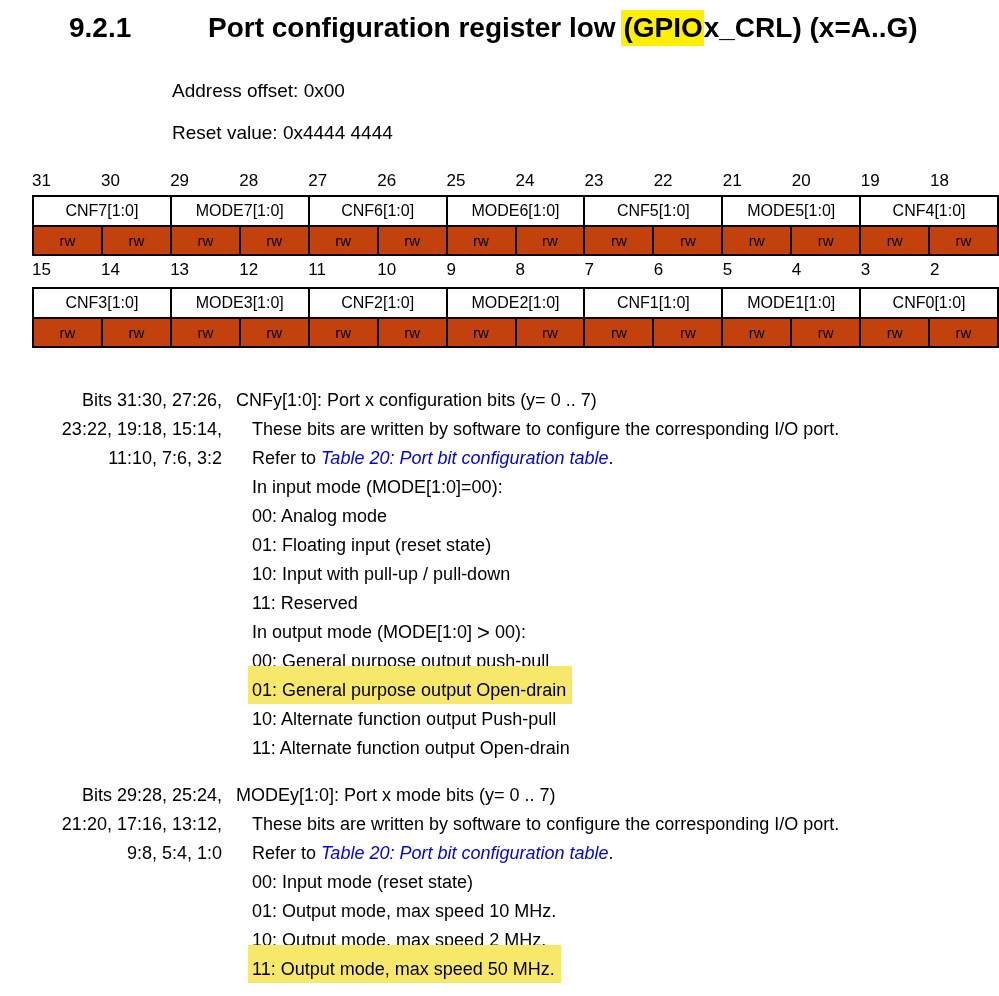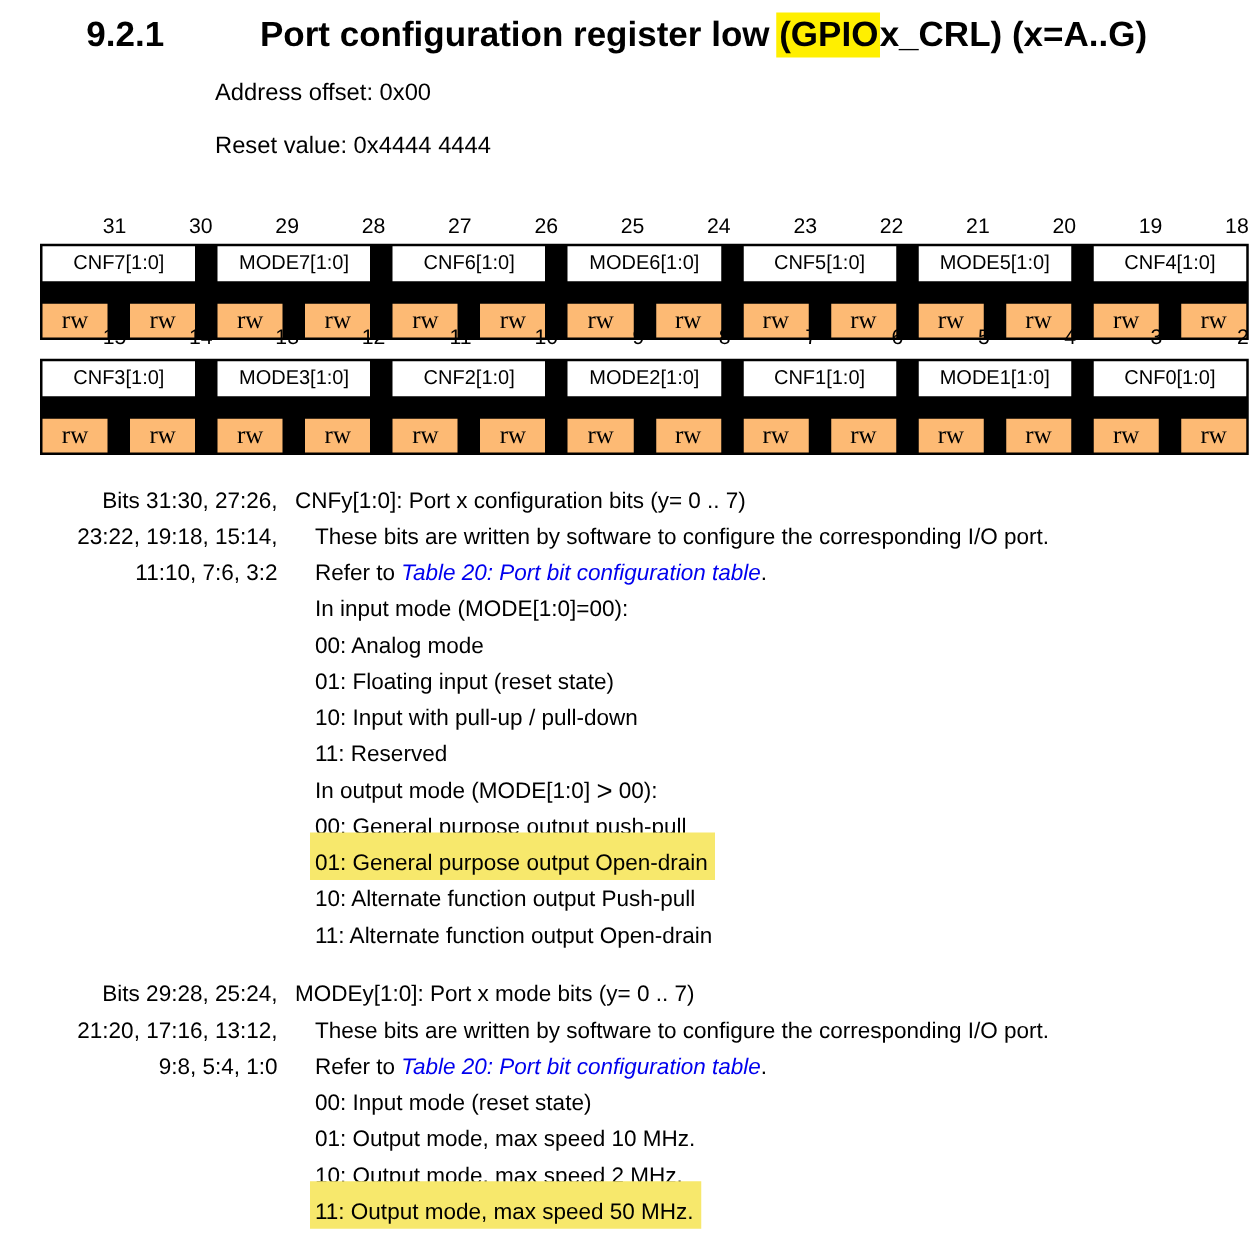--- a/index.html
+++ b/index.html
@@ -8,36 +8,36 @@
     font-family:"Liberation Sans", sans-serif;
     position:relative;overflow:hidden;
     -webkit-font-smoothing:antialiased;
   }
   .page{position:absolute;inset:0;}
 
   
   .title-row{position:absolute;top:11px;left:33px;display:flex;font-weight:bold;font-size:28px;line-height:33px;white-space:nowrap;margin-left:36px;}
   .sec-num{width:139px;flex:none;}
   .hl-title{background:var(--hl-title,#ffef00);padding:2px 1px 3px 2px;margin-left:-2px;}
-  .subline{position:absolute;left:172px;font-size:19px;line-height:22px;white-space:nowrap;}
+  .subline{position:absolute;left:172px;font-size:19px;line-height:22px;white-space:nowrap;margin-top:16px;}
 
   
   .bits-row{
     position:absolute;left:32px;width:967px;box-sizing:border-box;
     display:grid;grid-template-columns:repeat(14,1fr);
-    font-size:17px;line-height:24px;text-align:right;
+    font-size:17px;line-height:24px;text-align:left;
   }
   .reg-table{
     position:absolute;left:32px;width:967px;box-sizing:border-box;
     display:grid;grid-template-columns:repeat(14,1fr);
     grid-template-rows:28px 27px;
-    background:#000;padding:2px;gap:18px;
+    background:#000;padding:2px;gap:2px;
   }
   .field-cell{grid-column:span 2;background:#fff;display:flex;align-items:center;justify-content:center;font-size:16px;white-space:nowrap;}
-  .rw-cell{background:#fdba74;display:flex;align-items:center;justify-content:center;font-size:20px;font-family:Liberation Serif, serif;}
+  .rw-cell{background:#c2410c;display:flex;align-items:center;justify-content:center;font-size:15px;}
 
   
   .descs{position:absolute;top:386px;left:0;width:999px;font-size:18px;line-height:29px;}
   .block{display:flex;align-items:flex-start;}
   .block+.block{margin-top:18px;}
   .bits-col{width:222px;flex:none;text-align:right;white-space:nowrap;}
   .desc-col{margin-left:14px;flex:1;min-width:0;}
   .desc-col .ln{padding-left:16px;white-space:nowrap;}
   .desc-col .term{padding-left:0;}
   .link{color:var(--link,#0000ee);font-style:italic;text-decoration:none;cursor:pointer;text-align:center;}

